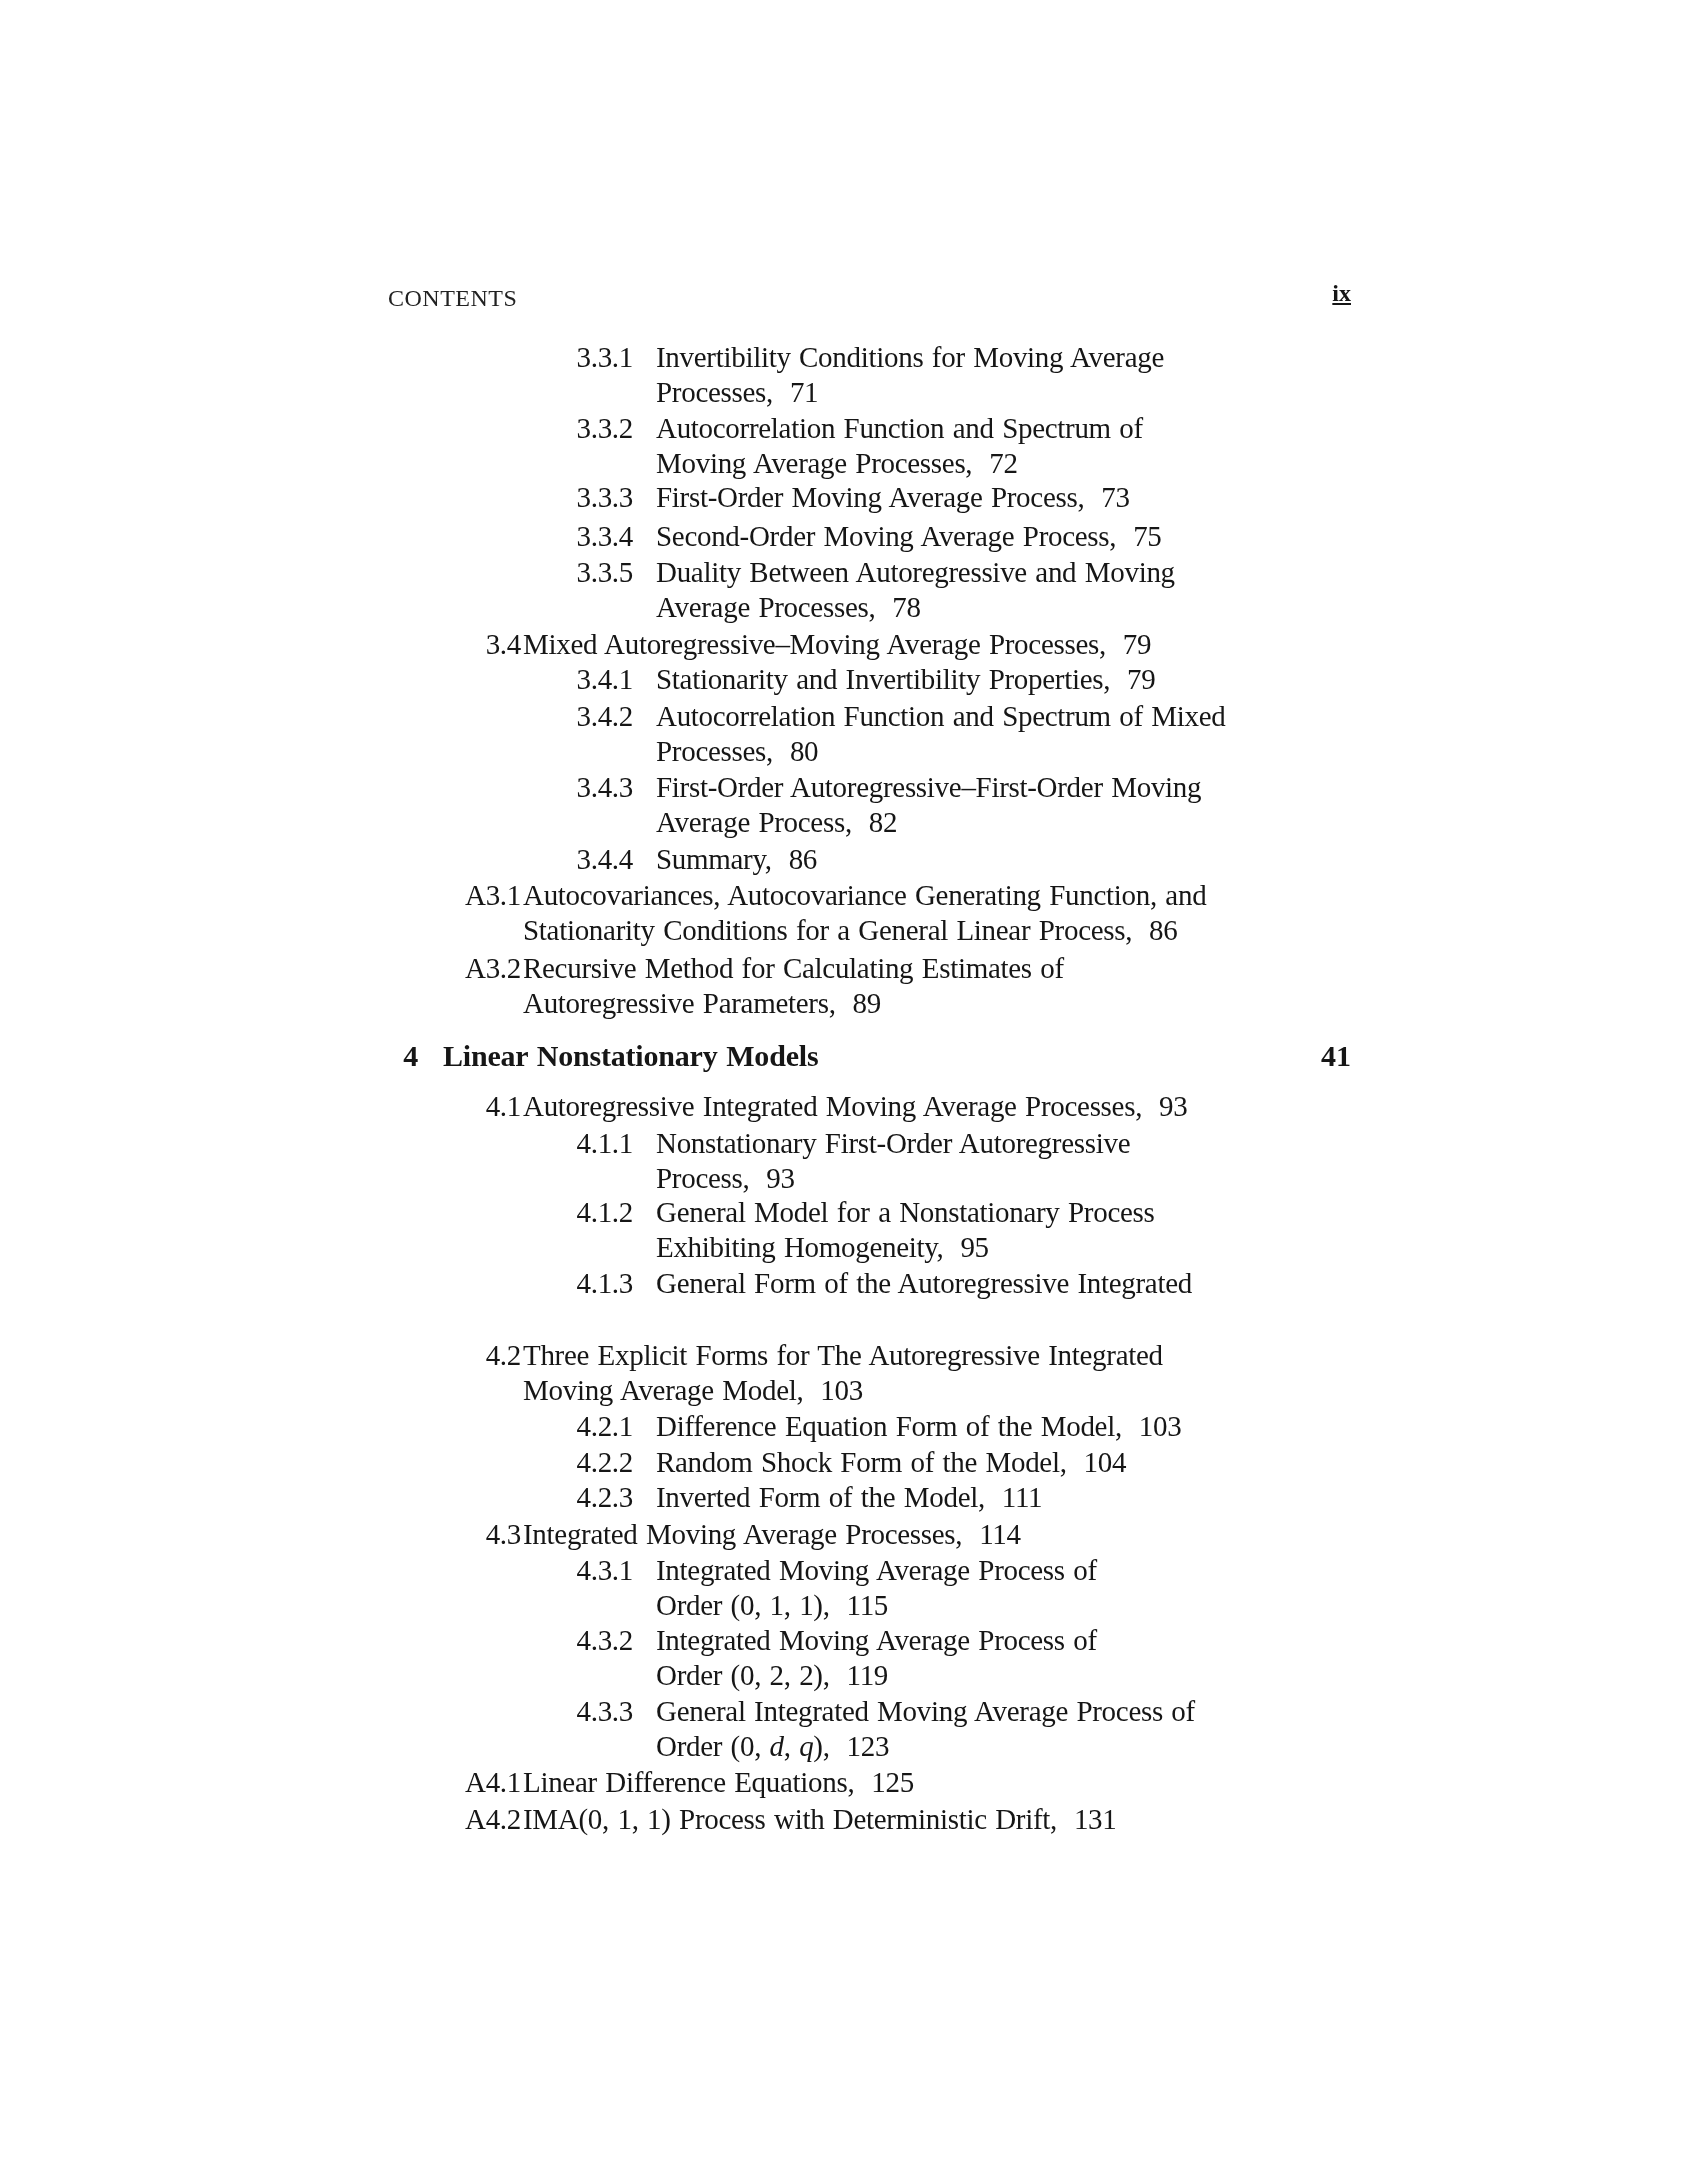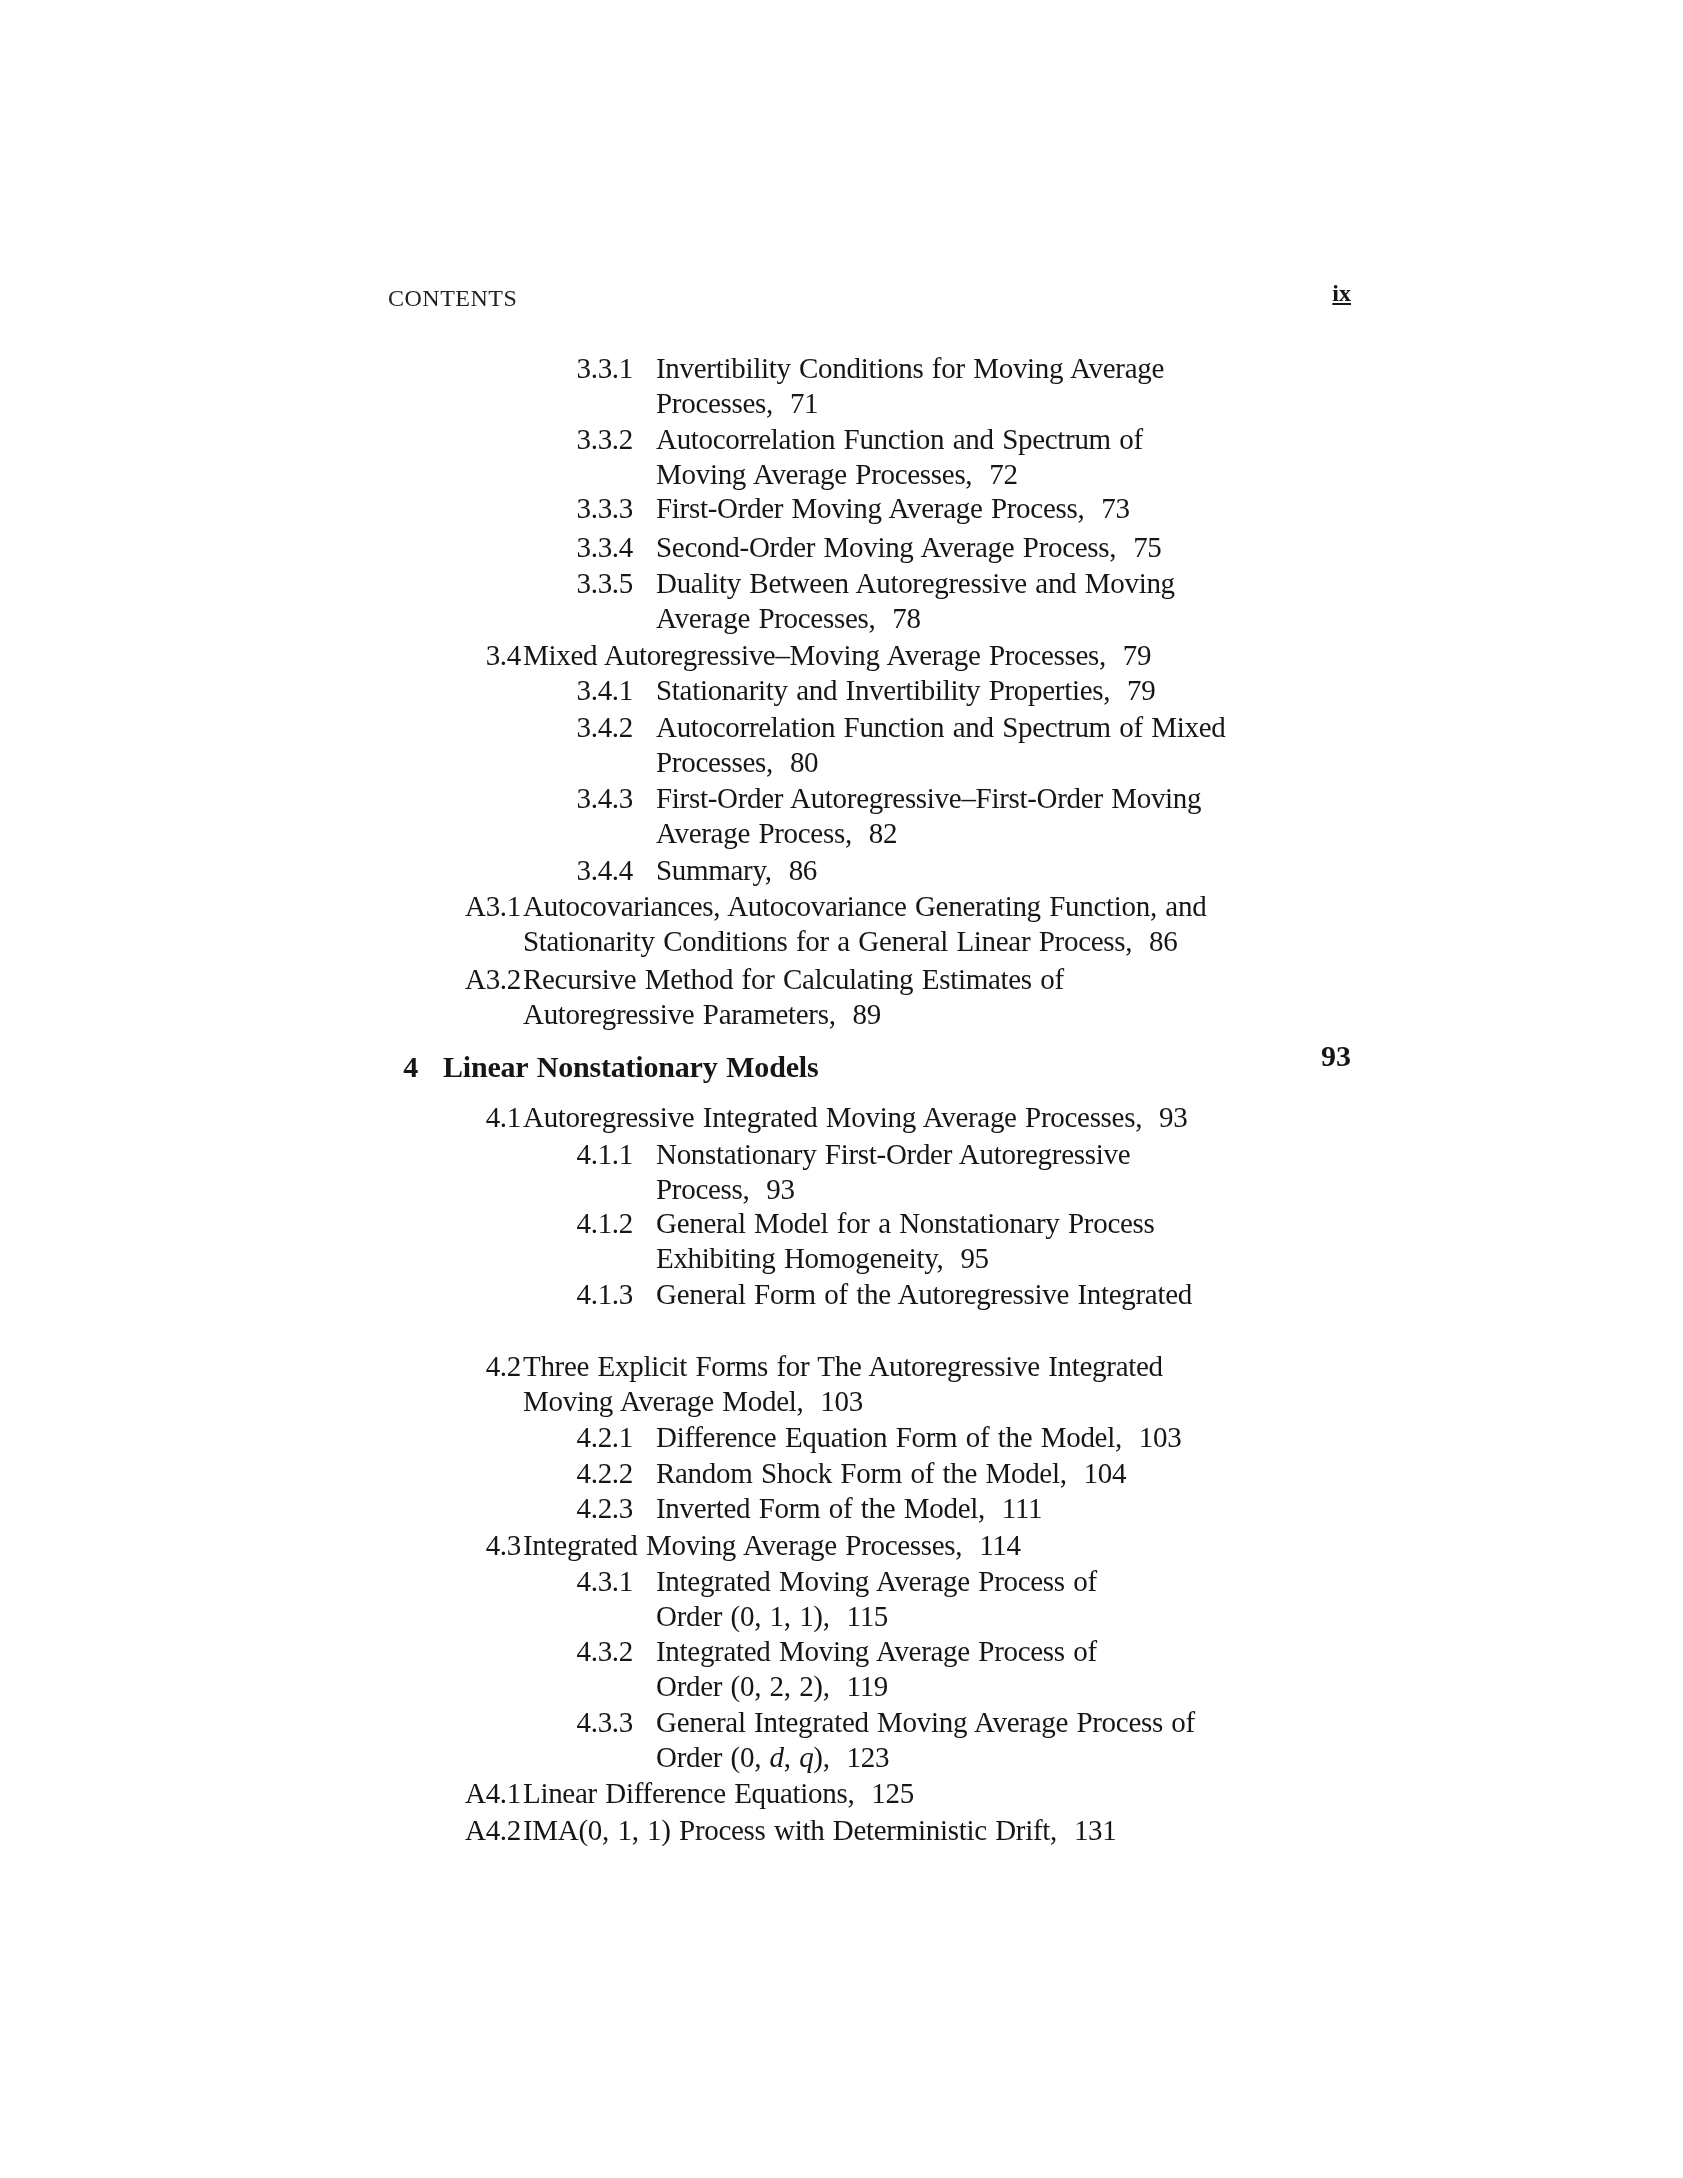--- a/index.html
+++ b/index.html
@@ -27,21 +27,20 @@
     font-size: 24px; font-weight: bold; text-decoration: underline;
   }
   
   .entry {
     position: absolute;
     display: grid;
     line-height: 35px;
     font-size: 29px;
     letter-spacing: -0.3px;
     word-spacing: 1.5px;
-    margin-top: 11px;
   }
   .entry .num { text-align: right; }
   .entry .txt { }
   .ln { display: block; white-space: pre; }
   
   .lvl2 {
     left: 459px; width: 970px;
     grid-template-columns: 62px 1fr;
     column-gap: 2px;
   }
@@ -165,21 +164,21 @@
       <span class="ln">Autoregressive Parameters,  89</span>
     </span>
   </div>
 
   <div class="entry chapter" style="top:1038px">
     <span class="num">4</span>
     <span class="txt">
       <span class="ln">Linear Nonstationary Models</span>
     </span>
   </div>
-  <div class="chapter-page">93</div>
+  <div class="chapter-page">41</div>
 
   <div class="entry lvl2" style="top:1089px">
     <span class="num">4.1</span>
     <span class="txt">
       <span class="ln">Autoregressive Integrated Moving Average Processes,  93</span>
     </span>
   </div>
 
   <div class="entry lvl3" style="top:1126px">
     <span class="num">4.1.1</span>

